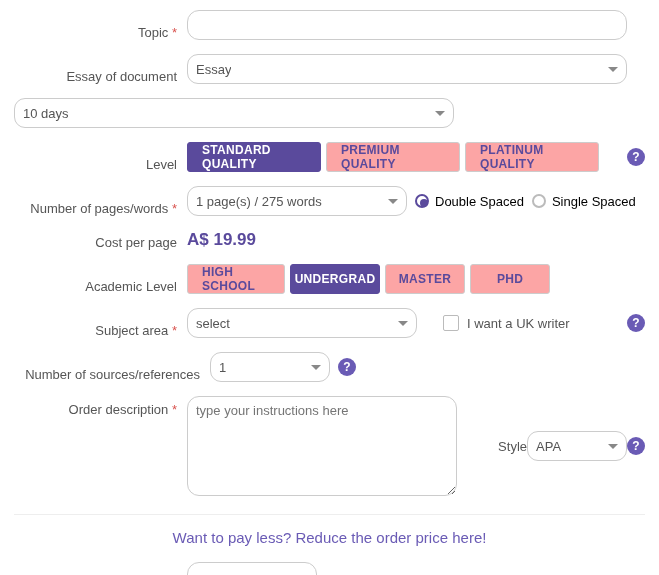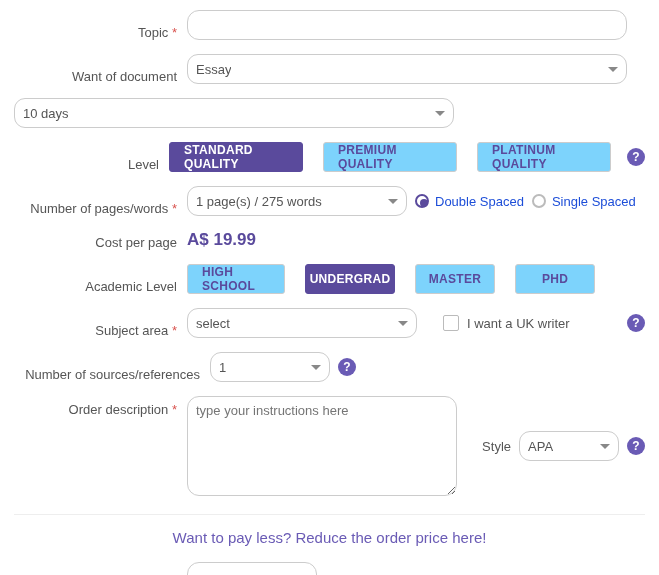--- a/index.html
+++ b/index.html
@@ -55,25 +55,25 @@
     font-size: 13px;
   }
   .select .val { white-space: nowrap; overflow: hidden; }
   .caret {
     width: 0; height: 0;
     border-left: 5px solid transparent;
     border-right: 5px solid transparent;
     border-top: 5px solid #888;
     margin-left: 6px;
   }
-  .btn-group { display: flex; gap: 20px; }
+  .btn-group { display: flex; gap: 5px; }
   .btn {
     border: 1px solid #ccc;
     border-radius: 3px;
-    background: #7dd3fc;
+    background: #fca5a5;
     color: #5a4a9c;
     height: 30px;
     display: inline-flex;
     align-items: center;
     justify-content: center;
     font-size: 12px;
     font-weight: 600;
     letter-spacing: 0.3px;
     cursor: pointer;
     padding: 0 14px;
@@ -95,21 +95,21 @@
     font-weight: bold;
     cursor: pointer;
     flex-shrink: 0;
   }
   .radio {
     display: inline-flex;
     align-items: center;
     gap: 6px;
     cursor: pointer;
     font-size: 13px;
-    color: #1d4ed8;
+    color: #000000;
   }
   .radio-dot {
     width: 14px; height: 14px;
     border-radius: 50%;
     border: 2px solid #bbb;
     background: #fff;
     position: relative;
     flex-shrink: 0;
   }
   .radio.on .radio-dot { border-color: #5a4a9c; }
@@ -134,21 +134,21 @@
     font-weight: bold;
     font-size: 17px;
   }
   textarea.desc {
     width: 270px;
     height: 100px;
     resize: both;
   }
   .textarea-row { align-items: flex-start; }
   .textarea-row .label { padding-top: 6px; }
-  .style-group { display: flex; align-items: center; gap: 8px; margin-left: auto;}
+  .style-group { display: flex; align-items: center; margin-left: auto;}
   hr.sep {
     border: none;
     border-top: 1px solid #eee;
     margin: 18px 0 14px;
   }
   .promo {
     text-align: center;
     color: #6a5bb5;
     font-size: 15px;
     margin-bottom: 16px;
@@ -159,21 +159,21 @@
 <body>
 
 <div class="row">
   <div class="label"><span>Topic</span> <span class="req">*</span></div>
   <div class="field">
     <input type="text" class="wide" value="" style="">
   </div>
 </div>
 
 <div class="row">
-  <div class="label">Want of document</div>
+  <div class="label">Essay of document</div>
   <div class="field">
     <div class="select" style="width:440px">
       <span class="val">Essay</span>
       <span class="caret"></span>
     </div>
   </div>
 </div>
 
 <div class="row">
   <div class="field">

